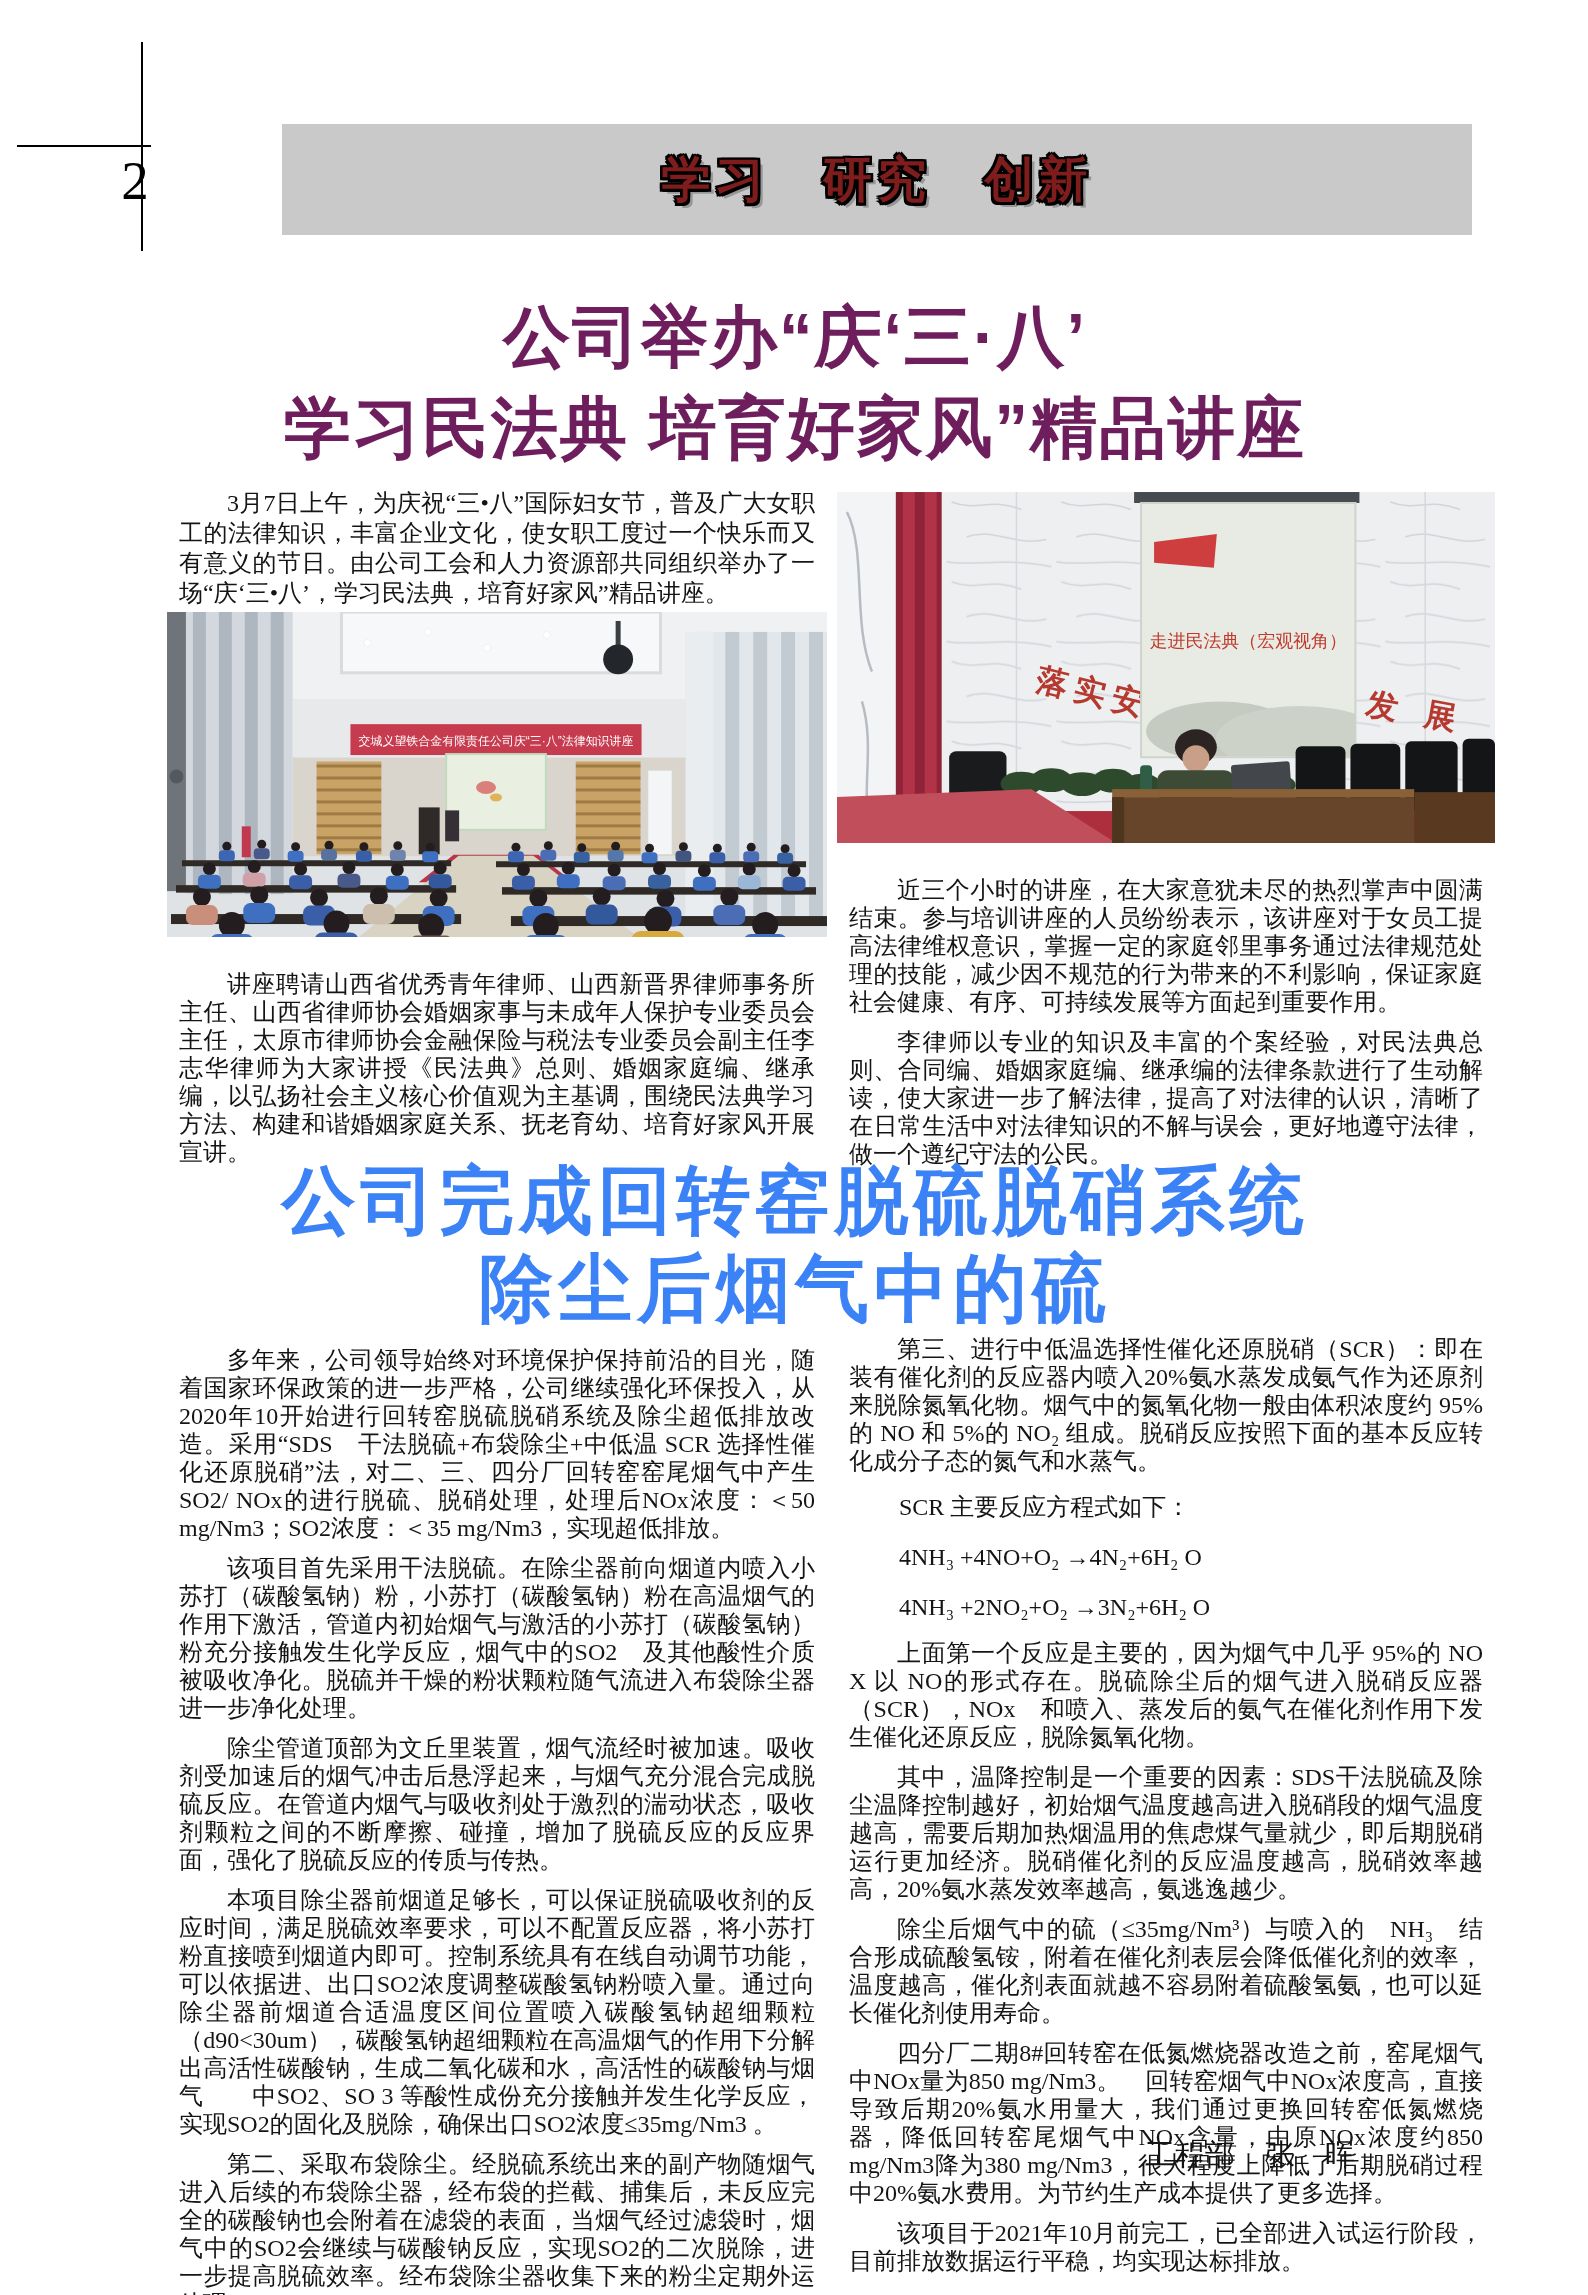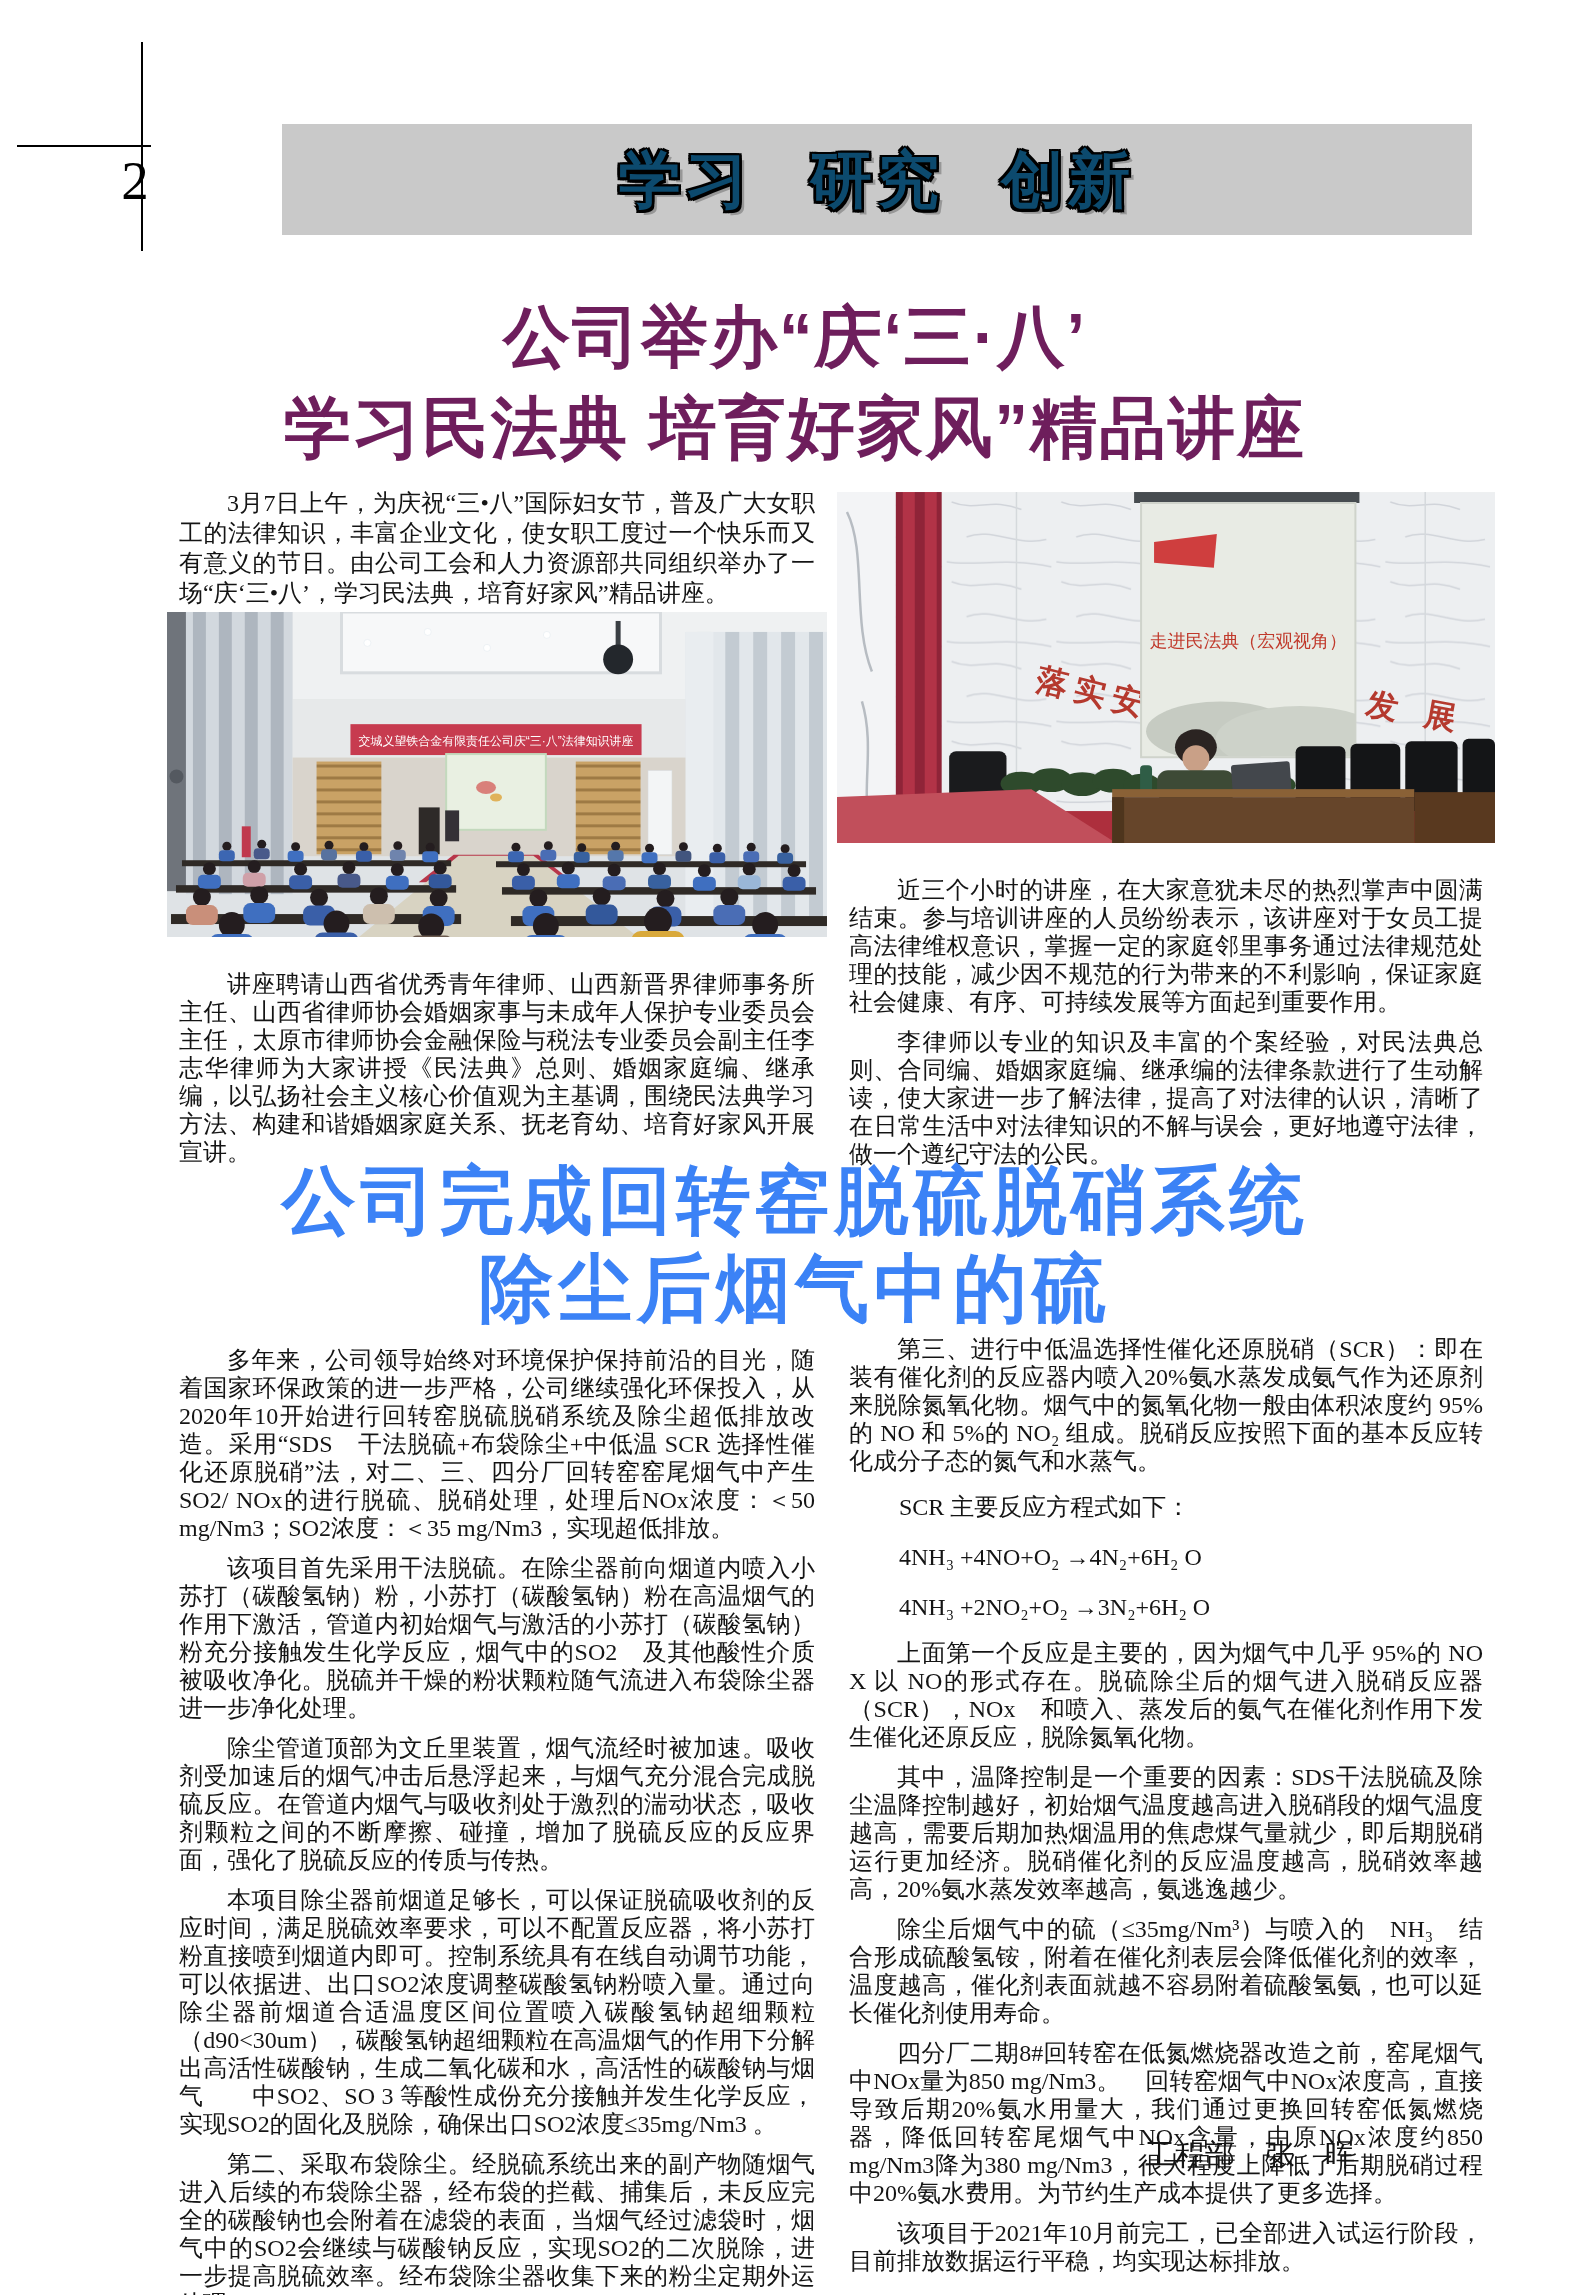--- a/index.html
+++ b/index.html
@@ -5,21 +5,21 @@
   html,body{margin:0;padding:0;background:#ffffff;}
   .page{position:relative;width:1589px;height:2295px;background:#ffffff;overflow:hidden;
         font-family:"Liberation Serif","DejaVu Serif",serif;color:#141414;}
   .crop-v{position:absolute;left:141px;top:42px;width:2px;height:209px;background:#000;}
   .crop-h{position:absolute;left:17.4px;top:145px;width:134px;height:2px;background:#000;}
   .page-num{position:absolute;left:105px;top:149px;width:60px;text-align:center;
             font-size:55px;font-family:"Liberation Serif",serif;color:#000;}
   .header-bar{position:absolute;left:282px;top:124px;width:1190px;height:111px;background:#c9c9c9;
               display:flex;align-items:center;justify-content:center;}
   .header-slogan{font-family:"Liberation Sans","DejaVu Sans",sans-serif;font-weight:bold;
-                 font-size:62px;letter-spacing:5px;word-spacing:35px;color:#0c4a6e;
+                 font-size:49px;letter-spacing:5px;word-spacing:35px;color:#7f1d1d;
                  text-shadow:-2.5px -2.5px 0 #000,2.5px -2.5px 0 #000,-2.5px 2.5px 0 #000,2.5px 2.5px 0 #000,
                              -2.5px 0 0 #000,2.5px 0 0 #000,0 -2.5px 0 #000,0 2.5px 0 #000,
                              5px 5px 0 rgba(110,110,110,.55);}
   .title1{position:absolute;left:100px;top:291px;width:1390px;text-align:center;
           font-family:"Liberation Sans","DejaVu Sans",sans-serif;font-weight:bold;
           color:#6e1e5c;font-size:67px;line-height:91px;letter-spacing:2px;}
   .title2{position:absolute;left:100px;top:1156px;width:1390px;text-align:center;
           font-family:"DejaVu Serif","Liberation Serif",serif;font-weight:bold;
           color:#3b82f6;font-size:74px;line-height:88px;letter-spacing:5px;}
   .col{position:absolute;width:660px;}

